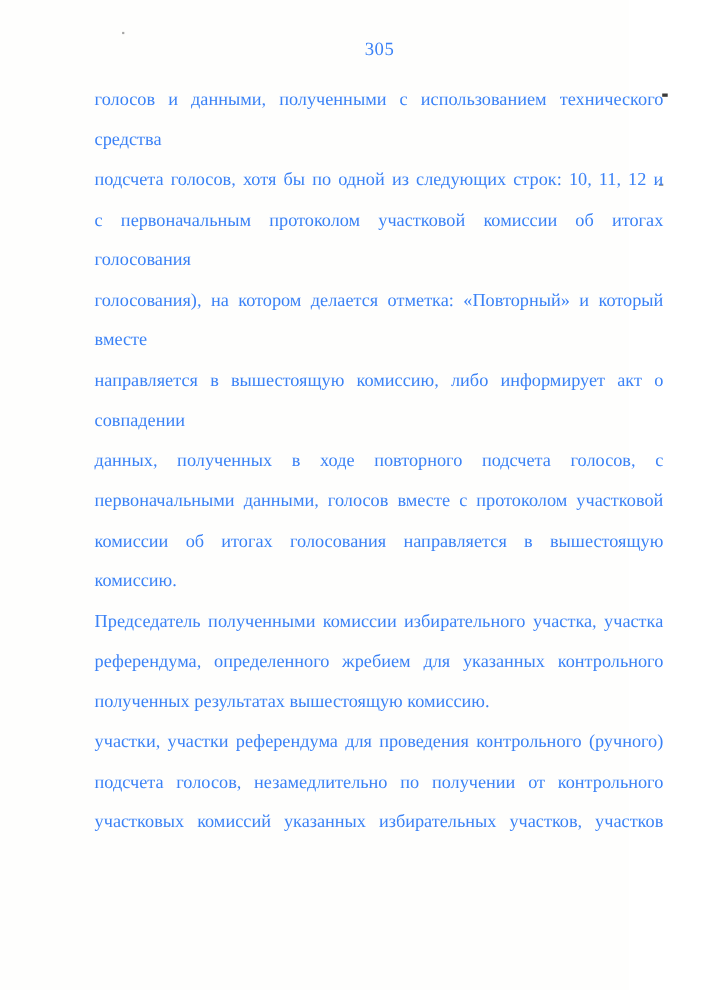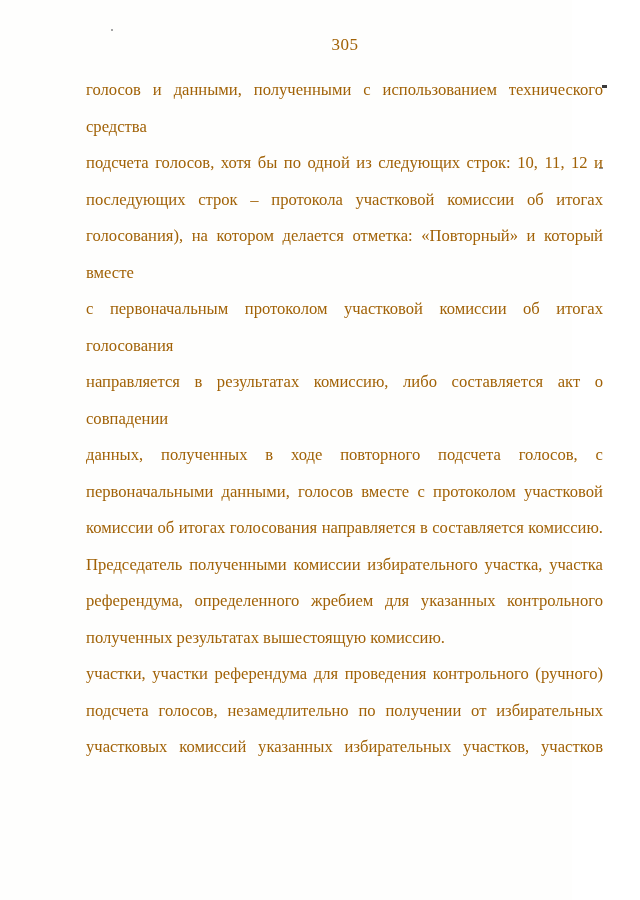--- a/index.html
+++ b/index.html
@@ -6,21 +6,21 @@
   body{
     width:640px;height:900px;
     background:#ffffff;
     overflow:hidden;
   }
   .page{
     position:relative;
     width:572px;height:900px;
     background:#fefefd;
     font-family:"Liberation Serif", serif;
-    color:#a16207;
+    color:#3b82f6;
   }
   .page-number{
     position:absolute;
     top:35px;left:86px;width:518px;
     text-align:center;
     font-size:17px;
     letter-spacing:0.5px;
   }
   .text-block{
     position:absolute;
@@ -56,33 +56,32 @@
 
   <div class="speck s1"></div>
   <div class="speck s2"></div>
   <div class="speck s3"></div>
 
   <div class="text-block">
 
     <div class="para">
       <div class="line">голосов и данными, полученными с использованием технического средства</div>
       <div class="line">подсчета голосов, хотя бы по одной из следующих строк: 10, 11, 12 и</div>
-      <div class="line">последующих строк – протокола участковой комиссии об итогах</div>
+      <div class="line">с первоначальным протоколом участковой комиссии об итогах голосования</div>
       <div class="line">голосования), на котором делается отметка: «Повторный» и который вместе</div>
-      <div class="line">с первоначальным протоколом участковой комиссии об итогах голосования</div>
-      <div class="line">направляется в результатах комиссию, либо составляется акт о совпадении</div>
+      <div class="line">направляется в вышестоящую комиссию, либо информирует акт о совпадении</div>
       <div class="line">данных, полученных в ходе повторного подсчета голосов, с</div>
       <div class="line">первоначальными данными, голосов вместе с протоколом участковой</div>
-      <div class="line">комиссии об итогах голосования направляется в составляется комиссию.</div>
+      <div class="line">комиссии об итогах голосования направляется в вышестоящую комиссию.</div>
       <div class="line">Председатель полученными комиссии избирательного участка, участка</div>
       <div class="line">референдума, определенного жребием для указанных контрольного</div>
       <div class="line last">полученных результатах вышестоящую комиссию.</div>
     </div>
 
     <div class="para">
       <div class="line">участки, участки референдума для проведения контрольного (ручного)</div>
-      <div class="line">подсчета голосов, незамедлительно по получении от избирательных</div>
+      <div class="line">подсчета голосов, незамедлительно по получении от контрольного</div>
       <div class="line">участковых комиссий указанных избирательных участков, участков</div>
 
     </div>
 
   </div>
 </div>
 
 </body></html>

